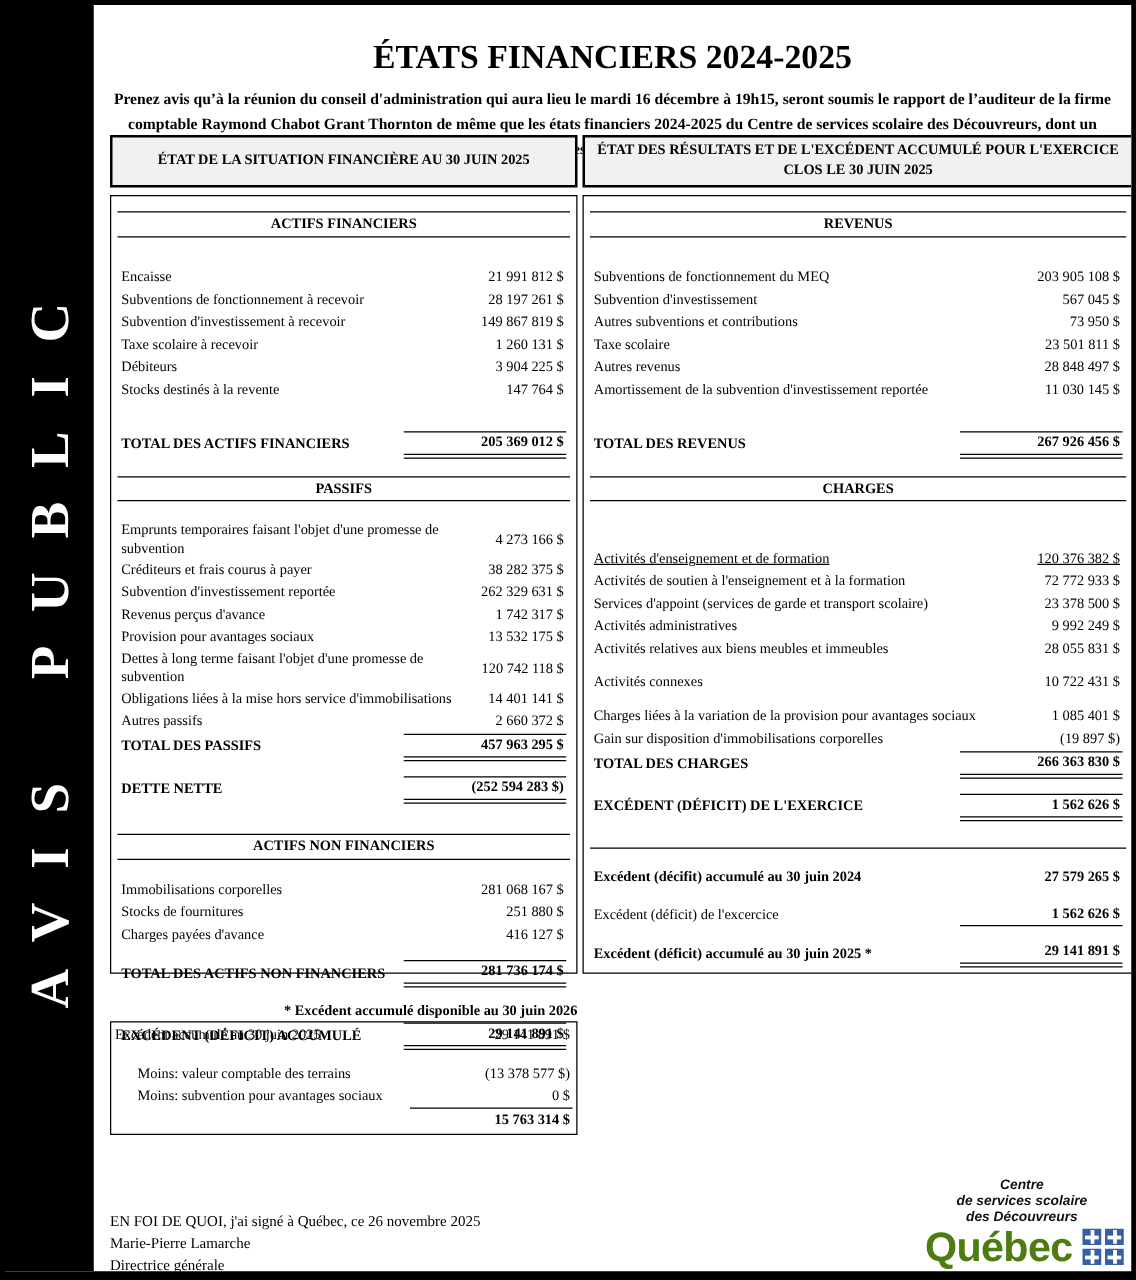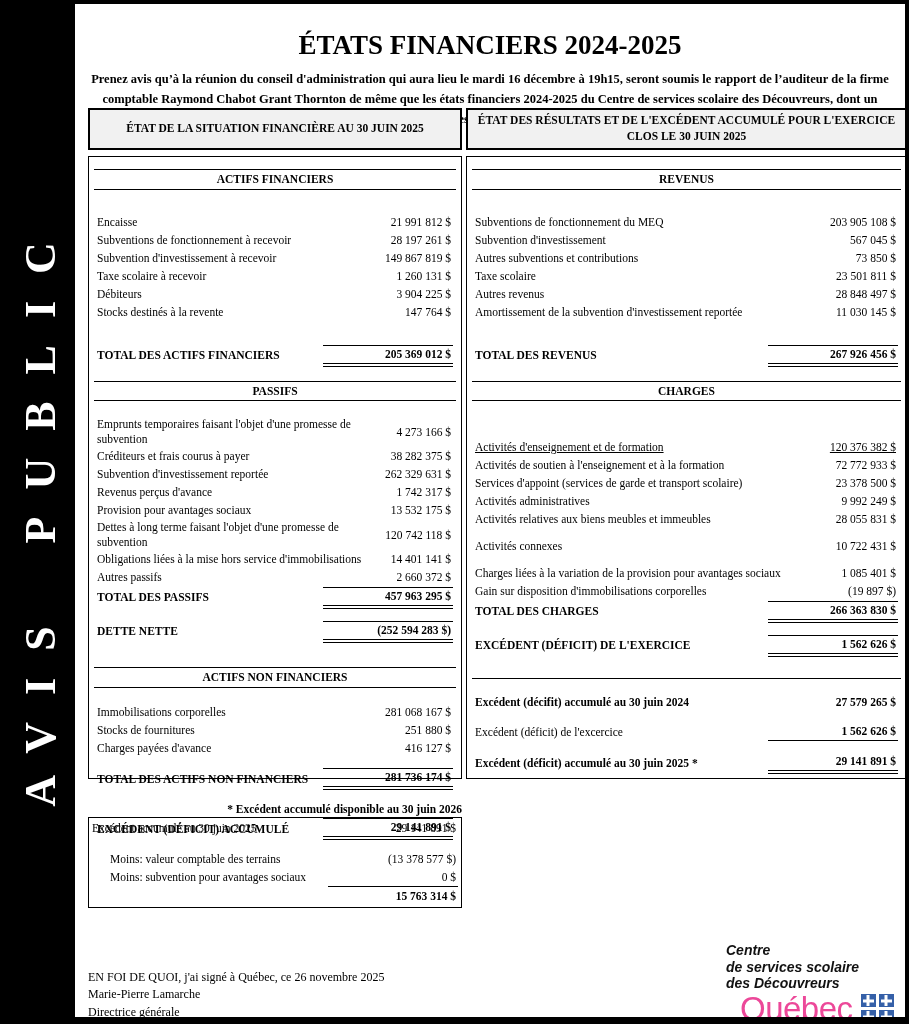--- a/index.html
+++ b/index.html
@@ -56,24 +56,24 @@
   .accum-box{border-top:1.5px solid #000; margin:auto -3px 4px; padding:14px 3px 0;}
   
   .footnote{position:absolute; left:84px; top:799px; width:374px;}
   .fn-title{text-align:right; font-weight:bold; font-size:11.5px; margin:0 0 2px;}
   .fn-box{border:1.5px solid #000; padding:1px 3px 2px;}
   
   .signature{position:absolute; left:84px; top:965px; font-size:12px; line-height:1.45;}
   
   .logo{position:absolute; left:700px; top:938px; width:205px;}
   .logo-org{font-family:"Liberation Sans", sans-serif; font-weight:bold; font-style:italic;
-            font-size:14px; line-height:1.18; padding-left:22px; color:#111;}
+            font-size:11px; line-height:1.18; padding-left:22px; color:#111;text-align:center;}
   .logo-row{display:flex; align-items:center; margin-top:-2px;}
-  .qc-word{font-family:"Liberation Sans", sans-serif; font-size:33px; color:#ec4899;
-           margin-left:36px; letter-spacing:-0.5px;}
+  .qc-word{font-family:"Liberation Sans", sans-serif; font-size:33px; color:#4d7c0f;
+           margin-left:36px; letter-spacing:-0.5px;font-weight:bold;}
   .qc-flag{display:grid; grid-template-columns:15px 15px; grid-auto-rows:13px; gap:3px; margin-left:8px;}
   .qc-sq{position:relative; background:#3560a8;}
   .qc-sq::before{content:""; position:absolute; left:50%; top:1px; bottom:1px; width:3px;
                  background:#fff; transform:translateX(-50%);}
   .qc-sq::after{content:""; position:absolute; top:50%; left:2px; right:2px; height:3px;
                 background:#fff; transform:translateY(-50%);}
 </style>
 </head>
 <body>
 
@@ -234,21 +234,21 @@
             <span class="val">203 905 108 $</span>
           </div>
 
           <div class="frow">
             <span class="lbl">Subvention d'investissement</span>
             <span class="val">567 045 $</span>
           </div>
 
           <div class="frow">
             <span class="lbl">Autres subventions et contributions</span>
-            <span class="val">73 850 $</span>
+            <span class="val">73 950 $</span>
           </div>
 
           <div class="frow">
             <span class="lbl">Taxe scolaire</span>
             <span class="val">23 501 811 $</span>
           </div>
 
           <div class="frow">
             <span class="lbl">Autres revenus</span>
             <span class="val">28 848 497 $</span>

